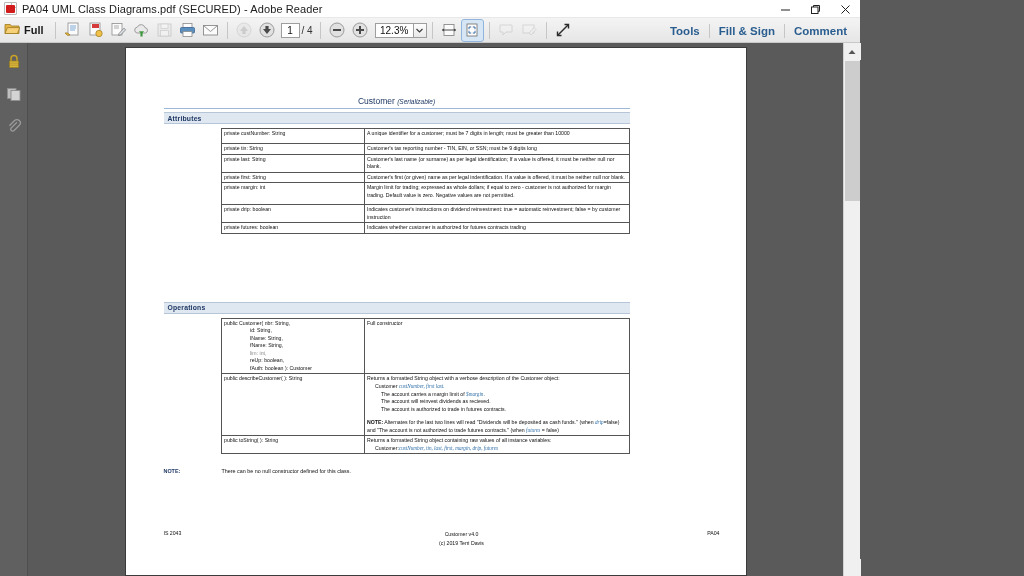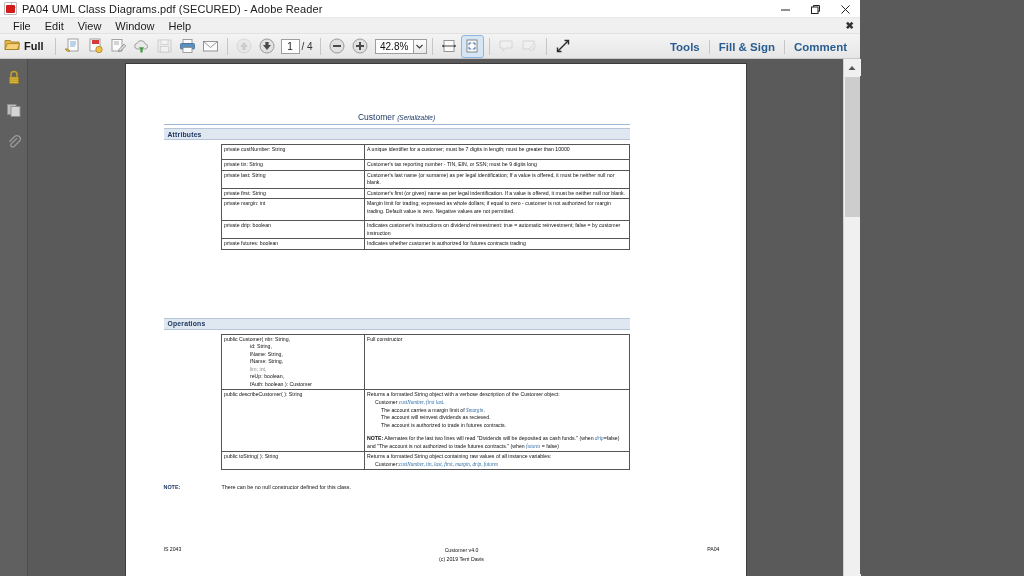--- a/index.html
+++ b/index.html
@@ -156,28 +156,20 @@
       </div>
       <div class="winbtn close">
         <svg width="11" height="11" viewBox="0 0 11 11">
           <line x1="1.5" y1="1.5" x2="9.5" y2="9.5" stroke="#202020" stroke-width="1"></line>
           <line x1="9.5" y1="1.5" x2="1.5" y2="9.5" stroke="#202020" stroke-width="1"></line>
         </svg>
       </div>
     </div>
   </div>
 
-  <div class="menubar">
-    <div class="menu-item">File</div>
-    <div class="menu-item">Edit</div>
-    <div class="menu-item">View</div>
-    <div class="menu-item">Window</div>
-    <div class="menu-item">Help</div>
-    <div class="menu-close">✖</div>
-  </div>
 
   <div class="toolbar">
 
     <div class="tgroup">
       <div class="open-btn">
         <span>
           <svg width="16" height="14" viewBox="0 0 16 14">
             <path d="M1 3.5 L1 12.5 L15 12.5 L15 5 L7.5 5 L6.3 3.5 Z" fill="#e8b646" stroke="#9a7a20" stroke-width="0.8"></path>
             <path d="M1 12.5 L3.4 6.6 L15.8 6.6 L13.4 12.5 Z" fill="#f7d07a" stroke="#9a7a20" stroke-width="0.8"></path>
           </svg>
@@ -268,21 +260,21 @@
         </svg>
       </div>
       <div class="tbtn">
         <svg width="16" height="16" viewBox="0 0 16 16">
           <circle cx="8" cy="8" r="7" fill="#e1e1e1" stroke="#9a9a9a" stroke-width="1"></circle>
           <rect x="4" y="7" width="8" height="2" fill="#4a4a4a"></rect>
           <rect x="7" y="4" width="2" height="8" fill="#4a4a4a"></rect>
         </svg>
       </div>
       <div style="display:flex;align-items:center;margin-left:3px;">
-        <div class="zoombox">42.8%</div>
+        <div class="zoombox">12.3%</div>
         <div class="zoomdrop">
           <svg width="7" height="5" viewBox="0 0 7 5">
               <path d="M0.5 1 L3.5 4 L6.5 1" fill="none" stroke="#3a3a3a" stroke-width="1.1"></path>
             </svg>
         </div>
       </div>
       <div class="sep"></div>
     </div>
 
     <div class="tgroup">

